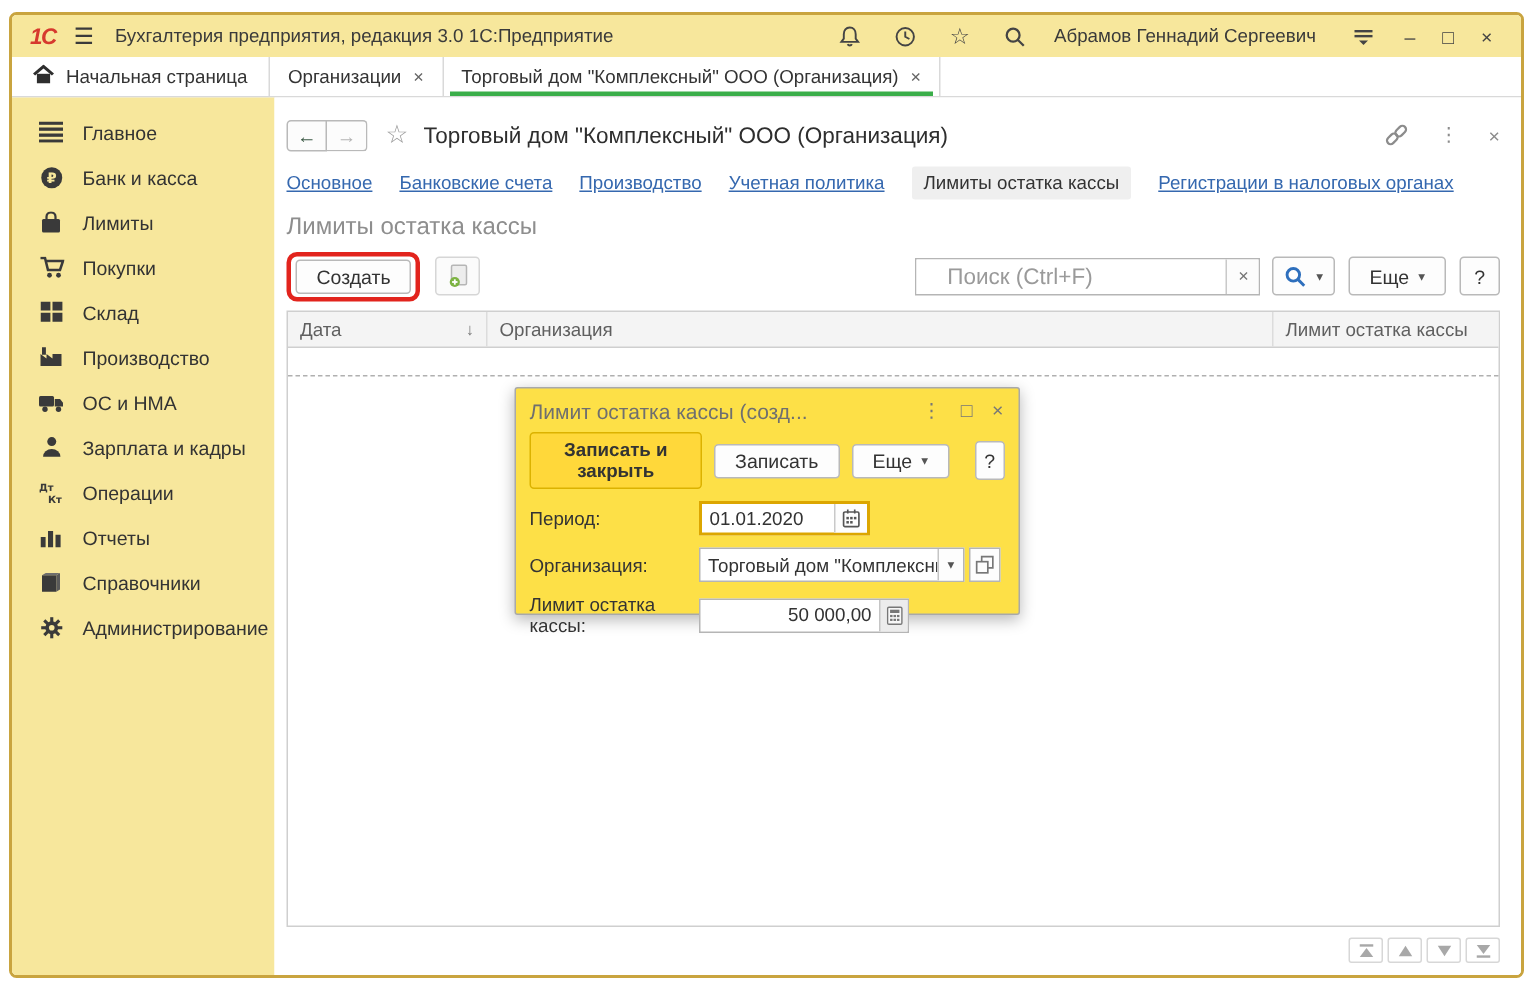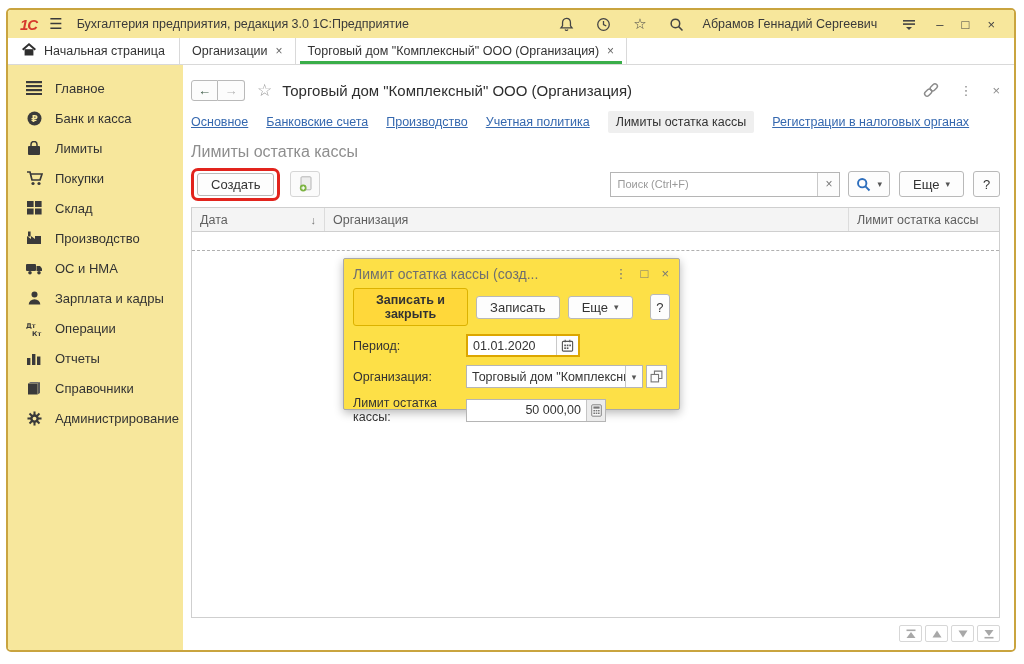--- a/index.html
+++ b/index.html
@@ -50,21 +50,21 @@
 
   .section-title { margin-top:9px; font-size:16px; color:#8e8e8e; }
 
   
   .toolbar { margin-top:5px; display:flex; align-items:center; height:36px; }
   .red-box { border:3px solid #e2241d; border-radius:7px; padding:2px 3px; display:inline-flex; }
   .btn { background:#fdfdfd; border:1px solid #b9b9b9; border-radius:3px; font-size:13px; color:#333; padding:3px 13px; display:inline-flex; align-items:center; gap:6px; cursor:pointer; white-space:nowrap; }
   .copy-btn { margin-left:10px; width:30px; height:26px; border:1px solid #d6d6d6; border-radius:3px; background:#fbfbfb; display:flex; align-items:center; justify-content:center; }
   .t-spacer { flex:1; }
   .search-box { display:flex; width:230px; height:25px; border:1px solid #b5b5b5; background:#fff; }
-  .search-input { flex:1; border:none; outline:none; padding:0 6px; font-size:11px; color:#333; font-family:inherit; min-width:0; }
+  .search-input { flex:1; border:none; outline:none; padding:0 20px; font-size:15px; color:#333; font-family:inherit; min-width:0; }
   .search-input::placeholder { color:#9a9a9a; }
   .search-clear { width:22px; border-left:1px solid #c9c9c9; background:#fcfcfc; display:flex; align-items:center; justify-content:center; color:#777; font-size:12px; }
   .lens-btn { margin-left:8px; height:26px; padding:0 7px; }
   .more-btn { margin-left:9px; height:26px; }
   .help-btn { margin-left:9px; height:26px; width:27px; justify-content:center; padding:3px 0; }
   .caret { font-size:9px; color:#555; }
 
   
   .table-wrap { margin-top:5px; border:1px solid #cfcfcf; flex:1; display:flex; flex-direction:column; min-height:0; }
   .thead { height:24px; background:#f4f4f4; border-bottom:1px solid #cfcfcf; display:flex; font-size:12.5px; color:#5f5f5f; align-items:center; }

